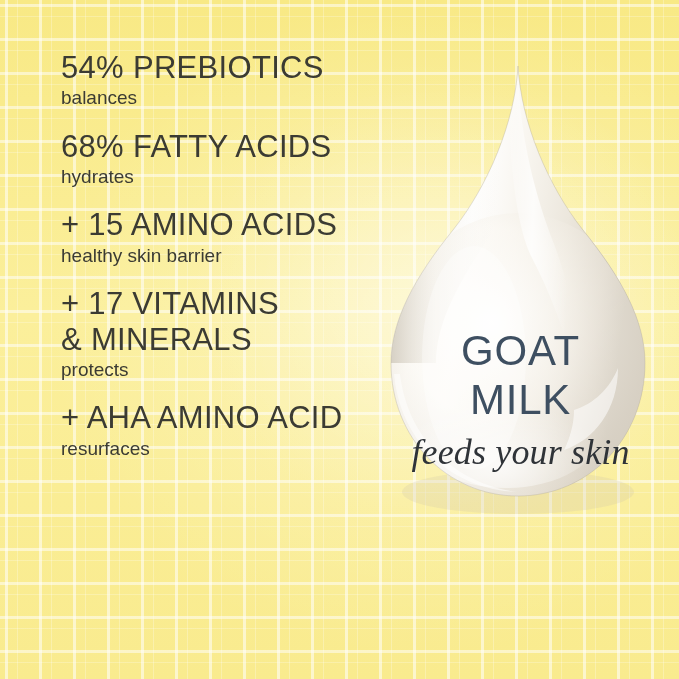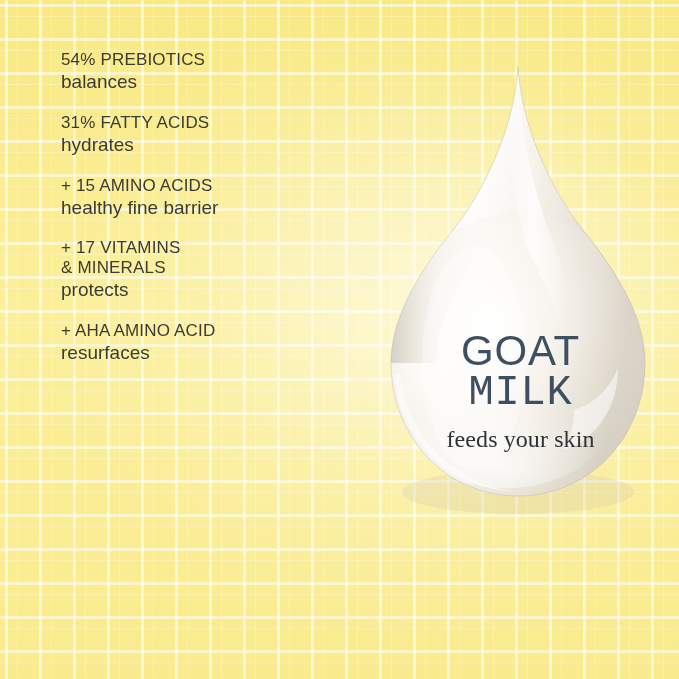--- a/index.html
+++ b/index.html
@@ -86,21 +86,21 @@
     top: 50px;
     width: 330px;
   }
   .benefit-block {
     margin-bottom: 19px;
   }
   .benefit-block:last-child { margin-bottom: 0; }
 
   .benefit-head {
     font-family: "Liberation Sans", sans-serif;
-    font-size: 17px;
+    font-size: 31px;
     font-weight: 400;
     line-height: 1.14;
     letter-spacing: 0.010em;
     color: #3b3b33;
     white-space: pre-line;
   }
   .benefit-sub {
     font-family: "Liberation Sans", sans-serif;
     font-size: 19px;
     font-weight: 400;
@@ -138,25 +138,26 @@
   .drop-title {
     font-family: "Liberation Sans", sans-serif;
     font-size: 42px;
     font-weight: 400;
     line-height: 1.0;
     letter-spacing: 0.018em;
     color: #3e4f61;
   }
   .drop-title .line2 {
     display: block;
-    font-family: Liberation Mono, monospace;
+    margin-top: 7px;
   }
   .drop-tag {
     font-family: "Liberation Serif", serif;
-    font-size: 24px;
+    font-style: italic;
+    font-size: 36px;
     line-height: 1.0;
     letter-spacing: 0.004em;
     color: #2f3338;
     margin-top: 13px;
   }
 </style>
 </head>
 <body>
 
 <div id="poster">
@@ -169,27 +170,27 @@
 
     <div class="benefit-block">
       <div class="benefit-head">54% PREBIOTICS</div>
       <div class="benefit-sub">balances</div>
     </div>
 
     <div class="benefit-block">
     </div>
 
     <div class="benefit-block">
-      <div class="benefit-head">31% FATTY ACIDS</div>
+      <div class="benefit-head">68% FATTY ACIDS</div>
       <div class="benefit-sub">hydrates</div>
     </div>
 
     <div class="benefit-block">
       <div class="benefit-head">+ 15 AMINO ACIDS</div>
-      <div class="benefit-sub">healthy fine barrier</div>
+      <div class="benefit-sub">healthy skin barrier</div>
     </div>
 
     <div class="benefit-block">
       <div class="benefit-head">+ 17 VITAMINS
 &amp; MINERALS</div>
       <div class="benefit-sub">protects</div>
     </div>
 
     <div class="benefit-block">
       <div class="benefit-head">+ AHA AMINO ACID</div>

